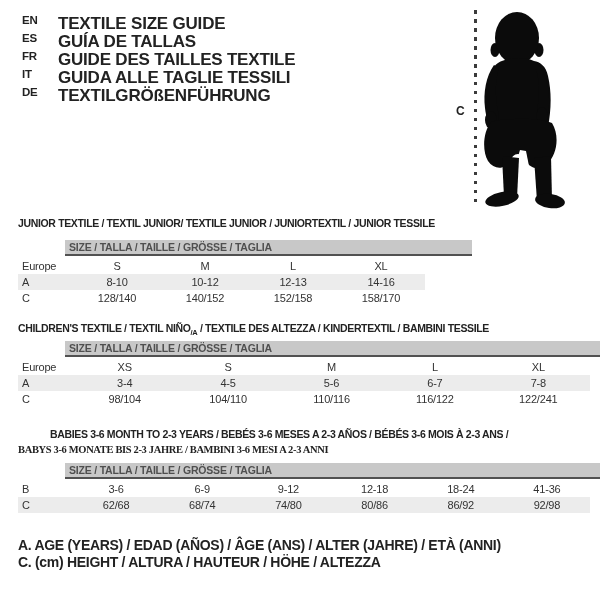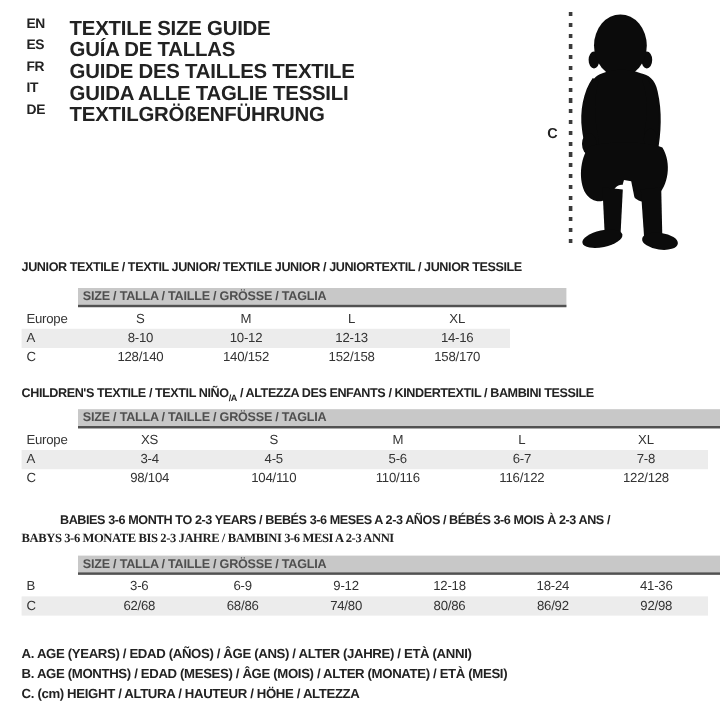--- a/index.html
+++ b/index.html
@@ -35,21 +35,21 @@
   .grid .row { display:grid; height:16px; align-items:center; }
   .grid.cols4 .row { grid-template-columns:55px repeat(4,1fr); }
   .grid.cols5 .row { grid-template-columns:55px repeat(5,1fr); }
   .grid.cols6 .row { grid-template-columns:55px repeat(6,1fr); }
   .grid .cell { text-align:center; white-space:nowrap; }
   .grid .cell.head { text-align:left; padding-left:4px; }
   .grid .row.stripe { background:#ececec; }
 
   
   .legend { position:absolute; left:18px; top:537px; }
-  .legend-line { font-size:11px; font-weight:bold; letter-spacing:-0.3px; line-height:17px;
+  .legend-line { font-size:14px; font-weight:bold; letter-spacing:-0.3px; line-height:17px;
     color:#222; white-space:nowrap; }
 </style>
 </head>
 <body>
 
 <div class="page">
 
   <div class="lang-list">
     <div class="lang-row">
       <span class="lang-code">EN</span>
@@ -114,21 +114,21 @@
     <div class="row">
       <span class="cell head">C</span>
       <span class="cell">128/140</span>
       <span class="cell">140/152</span>
       <span class="cell">152/158</span>
       <span class="cell">158/170</span>
     </div>
   </div>
 
   <div class="sec-title" style="top:322px;">
-    <span>CHILDREN'S TEXTILE / TEXTIL NIÑO</span><span class="sub">/A</span><span> / ALTEZZA DES ENFANTS / KINDERTEXTIL / BAMBINI TESSILE</span>
+    <span>CHILDREN'S TEXTILE / TEXTIL NIÑO</span><span class="sub">/A</span><span> / TEXTILE DES ALTEZZA / KINDERTEXTIL / BAMBINI TESSILE</span>
   </div>
   <div class="size-bar" style="top:341px; width:572px;">SIZE / TALLA / TAILLE / GRÖSSE / TAGLIA</div>
   <div class="grid cols5" style="top:359px; width:572px;">
     <div class="row">
       <span class="cell head">Europe</span>
       <span class="cell">XS</span>
       <span class="cell">S</span>
       <span class="cell">M</span>
       <span class="cell">L</span>
       <span class="cell">XL</span>
@@ -140,21 +140,21 @@
       <span class="cell">5-6</span>
       <span class="cell">6-7</span>
       <span class="cell">7-8</span>
     </div>
     <div class="row">
       <span class="cell head">C</span>
       <span class="cell">98/104</span>
       <span class="cell">104/110</span>
       <span class="cell">110/116</span>
       <span class="cell">116/122</span>
-      <span class="cell">122/128</span>
+      <span class="cell">122/241</span>
     </div>
   </div>
 
   <div class="sec-title two-line" style="top:426px;">
     <span style="display:block;padding-left:32px;">BABIES 3-6 MONTH TO 2-3 YEARS / BEBÉS 3-6 MESES A 2-3 AÑOS / BÉBÉS 3-6 MOIS À 2-3 ANS /</span>
     <span style="display:block;font-family:Liberation Serif, serif;">BABYS 3-6 MONATE BIS 2-3 JAHRE / BAMBINI 3-6 MESI A 2-3 ANNI</span>
   </div>
   <div class="size-bar" style="top:463px; width:572px;">SIZE / TALLA / TAILLE / GRÖSSE / TAGLIA</div>
   <div class="grid cols6" style="top:481px; width:572px;">
     <div class="row">
@@ -162,27 +162,26 @@
       <span class="cell">3-6</span>
       <span class="cell">6-9</span>
       <span class="cell">9-12</span>
       <span class="cell">12-18</span>
       <span class="cell">18-24</span>
       <span class="cell">41-36</span>
     </div>
     <div class="row stripe">
       <span class="cell head">C</span>
       <span class="cell">62/68</span>
-      <span class="cell">68/86</span>
+      <span class="cell">68/74</span>
       <span class="cell">74/80</span>
       <span class="cell">80/86</span>
       <span class="cell">86/92</span>
       <span class="cell">92/98</span>
     </div>
   </div>
 
   <div class="legend">
     <div class="legend-line">A. AGE (YEARS) / EDAD (AÑOS) / ÂGE (ANS) / ALTER (JAHRE) / ETÀ (ANNI)</div>
-    <div class="legend-line">B. AGE (MONTHS) / EDAD (MESES) / ÂGE (MOIS) / ALTER (MONATE) / ETÀ (MESI)</div>
     <div class="legend-line">C. (cm) HEIGHT / ALTURA / HAUTEUR / HÖHE / ALTEZZA</div>
   </div>
 
 </div>
 
 </body></html>

